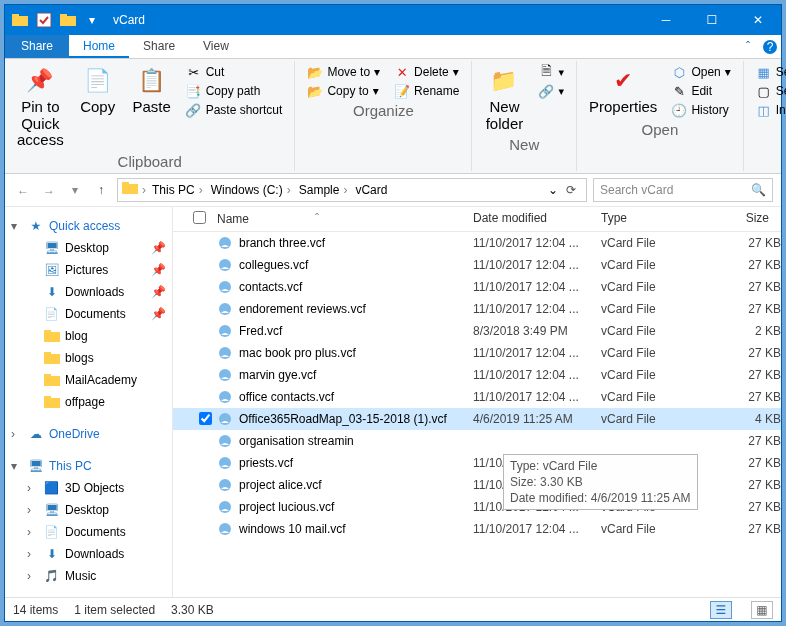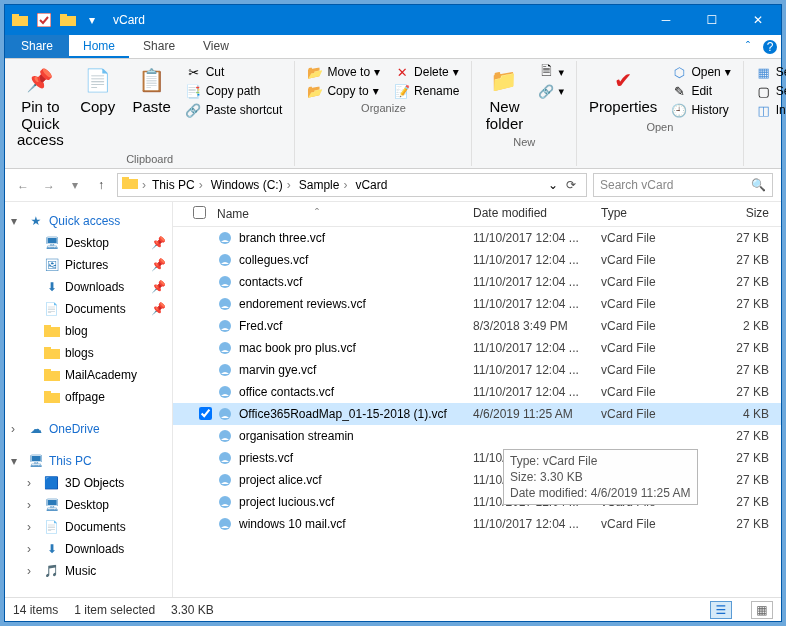--- a/index.html
+++ b/index.html
@@ -13,21 +13,21 @@
 .titlebar .winbtn { width: 46px; height: 30px; display: flex; align-items: center; justify-content: center; color: #fff; }
 .tabs { background: #fff; height: 24px; display: flex; align-items: stretch; border-bottom: 1px solid #d0d0d0; }
 .tabs .file-tab { background: #1979ca; color: #fff; padding: 4px 16px; }
 .tabs .tab { padding: 4px 14px; color: #444; }
 .tabs .tab.active { border-bottom: 2px solid #0078d7; color: #0078d7; }
 .tabs .spacer { flex: 1; }
 .tabs .caret, .tabs .help { width: 22px; display: flex; align-items: center; justify-content: center; color: #0078d7; }
 .ribbon { background: #f5f6f7; display: flex; border-bottom: 1px solid #d0d0d0; padding: 2px 0; }
 .ribbon .group { border-right: 1px solid #e0e0e0; padding: 2px 8px 1px; display: flex; flex-direction: column; align-items: center; }
 .ribbon .group-body { display: flex; gap: 6px; align-items: flex-start; }
-.ribbon .group-label { color: #666; font-size: 11px; margin-top: 2px; }
+.ribbon .group-label { color: #666; font-size: 15px; margin-top: 2px; }
 .ribbon .bigbtn { display: flex; flex-direction: column; align-items: center; gap: 2px; min-width: 48px; padding: 2px 4px; }
 .ribbon .bigbtn .icon { width: 32px; height: 32px; display: flex; align-items: center; justify-content: center; font-size: 22px; }
 .ribbon .bigbtn .lbl { font-size: 15px; text-align: center; line-height: 1.1; }
 .ribbon .smalllist { display: flex; flex-direction: column; gap: 1px; }
 .ribbon .smallbtn { display: flex; align-items: center; gap: 4px; padding: 1px 4px; font-size: 11px; white-space: nowrap; }
 .ribbon .smallbtn .icon { width: 16px; height: 16px; display: flex; align-items: center; justify-content: center; font-size: 13px; }
 .addrbar { display: flex; align-items: center; gap: 6px; padding: 4px 8px; border-bottom: 1px solid #e8e8e8; }
 .addrbar .navbtn { width: 20px; height: 20px; display: flex; align-items: center; justify-content: center; color: #888; }
 .addrbar .navbtn.enabled { color: #333; }
 .addrbar .path { flex: 1; border: 1px solid #ccc; height: 24px; display: flex; align-items: center; padding: 0 4px; gap: 2px; }
@@ -49,21 +49,21 @@
 .col-name .sort { color: #888; }
 .col-date { width: 128px; }
 .col-type { width: 110px; }
 .col-size { width: 70px; text-align: right; padding-right: 12px; }
 .filelist { flex: 1; overflow-y: auto; position: relative; }
 .row { display: flex; align-items: center; padding: 3px 0 3px 20px; }
 .row .check { width: 24px; display: flex; align-items: center; justify-content: center; }
 .row .name { flex: 1; display: flex; align-items: center; gap: 6px; }
 .row .date { width: 128px; color: #444; }
 .row .type { width: 110px; color: #444; }
-.row .size { width: 70px; text-align: right; padding-right: 12px; color: #444; }
+.row .size { width: 70px; text-align: right; color: #444; }
 .row.selected { background: #cde8ff; }
 .row .vicon { width: 16px; height: 16px; display: flex; align-items: center; justify-content: center; }
 .vicon svg circle { fill: #7db9e8; }
 .folder-icon svg { fill: #ffcf4b; }
 .tooltip { position: absolute; left: 330px; top: 222px; background: #fefefe; border: 1px solid #b7b7b7; padding: 3px 6px; color: #555; font-size: 11px; line-height: 1.35; }
 .statusbar { border-top: 1px solid #e0e0e0; height: 24px; display: flex; align-items: center; padding: 0 8px; gap: 16px; color: #333; }
 .statusbar .spacer { flex: 1; }
 .statusbar .viewbtn { width: 22px; height: 18px; border: 1px solid #bbb; margin-left: 3px; display: flex; align-items: center; justify-content: center; color: #666; }
 .statusbar .viewbtn.active { background: #d6eaf8; border-color: #5a9bd5; color: #1a6fcf; }
 input[type=checkbox] { width: 13px; height: 13px; }
@@ -532,21 +532,21 @@
                 <input type="checkbox" checked="" style="">
               </div>
        <div class="name">
                 <span class="vicon">
                   <svg width="14" height="14">
                     <circle cx="7" cy="7" r="6"></circle>
                     <circle cx="7" cy="5" r="2" fill="#fff"></circle>
                     <path d="M3 11 Q7 7 11 11" fill="#fff"></path>
                   </svg>
                 </span>
-                <span>Office365RoadMap_01-15-2018 (1).vcf</span>
+                <span>Office365RoadMap_03-15-2018 (1).vcf</span>
               </div>
        <div class="date">4/6/2019 11:25 AM</div>
        <div class="type">vCard File</div>
        <div class="size">4 KB</div>
      </div>
             <div class="row ">
        <div class="check"></div>
        <div class="name">
                 <span class="vicon">
                   <svg width="14" height="14">

